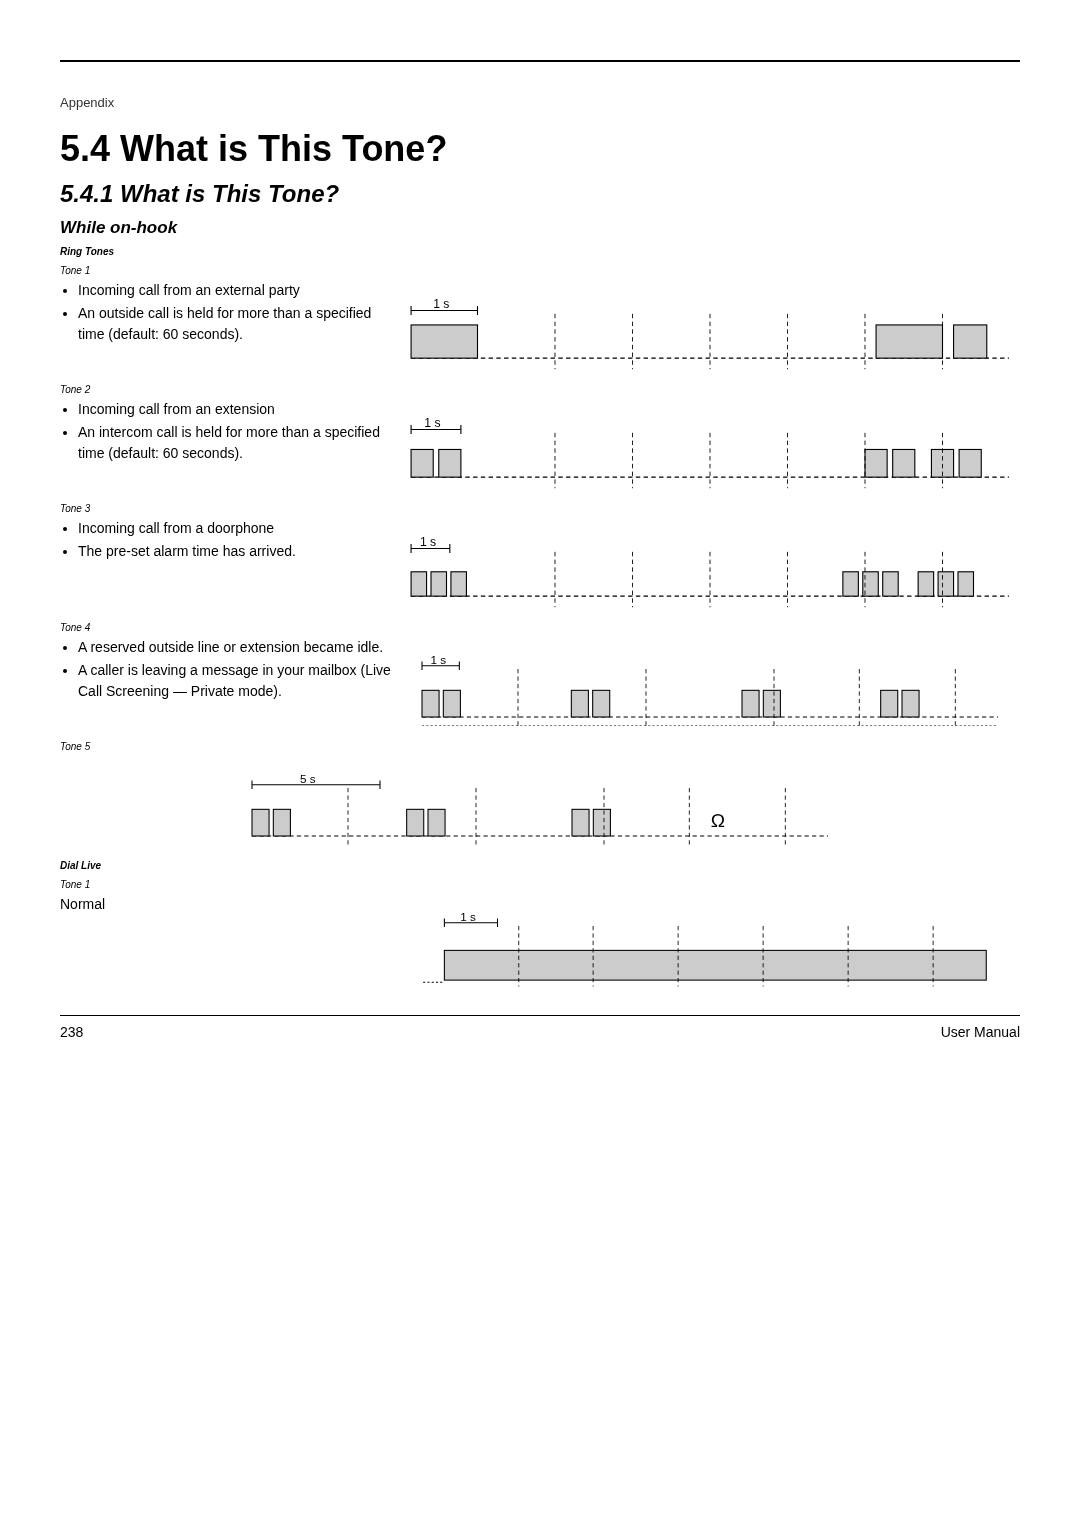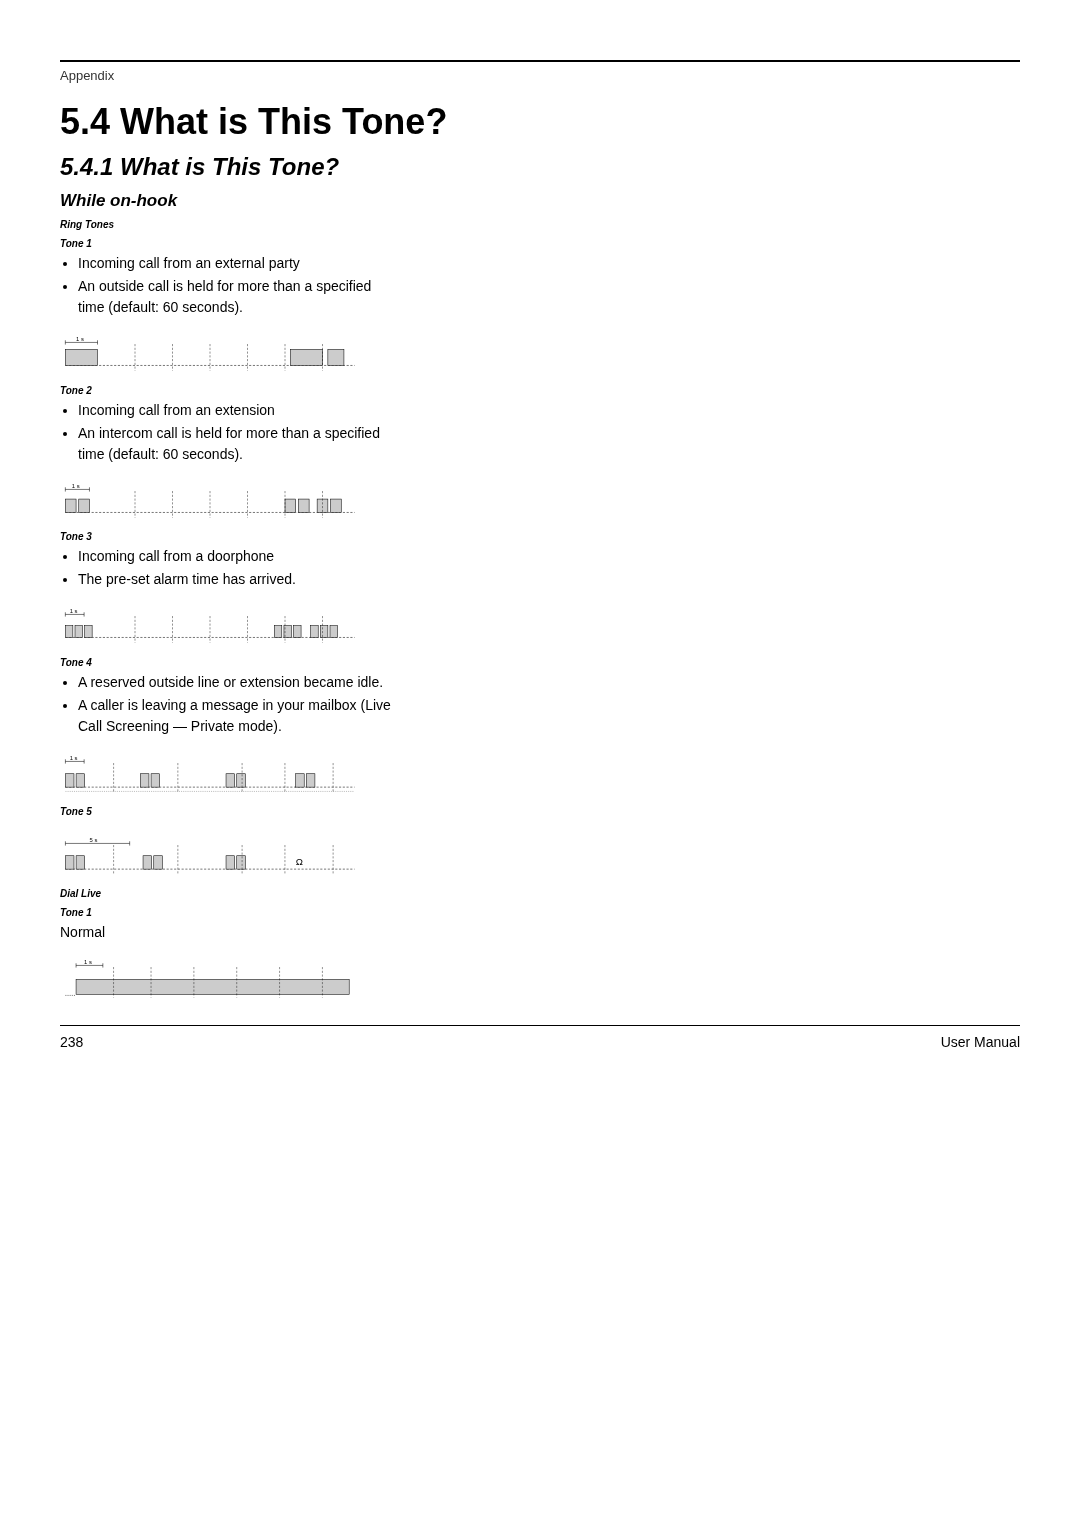--- a/index.html
+++ b/index.html
@@ -19,20 +19,21 @@
       position: relative;
     }
     .top-rule {
       border-top: 2px solid #000;
       margin: 60px 60px 0 60px;
     }
     .breadcrumb {
       font-size: 13px;
       color: #333;
       padding: 6px 60px 0 60px;
+      margin-top: 27px;
     }
     .main-title {
       font-size: 36px;
       font-weight: bold;
       padding: 18px 60px 0 60px;
     }
     .section-title {
       font-size: 24px;
       font-style: italic;
       font-weight: bold;
@@ -45,21 +46,21 @@
       padding: 10px 60px 0 60px;
     }
     .sub-sub-title {
       font-size: 10px;
       font-style: italic;
       font-weight: bold;
       padding: 8px 32px 0 60px;
     }
     .tone-block {
       display: flex;
-      flex-direction: column;
+      flex-direction: row;
       padding: 4px 60px 0 60px;
       align-items: flex-start;
     }
     .tone-text {
       width: 340px;
       flex-shrink: 0;
       font-size: 14px;
       line-height: 1.5;
     }
     .tone-text ul {
@@ -86,21 +87,21 @@
     }
     .footer {
       display: flex;
       justify-content: space-between;
       padding: 8px 60px;
       font-size: 14px;
       gap: 20px;
     }
     .tone-label {
       font-style: italic;
-      font-weight: bold;
+      font-weight: normal;
     }
   </style>
 </head>
 <body>
 
 <div class="page">
   <div class="top-rule"></div>
   <div class="breadcrumb">Appendix</div>
 
   <div class="main-title">5.4   What is This Tone?</div>

